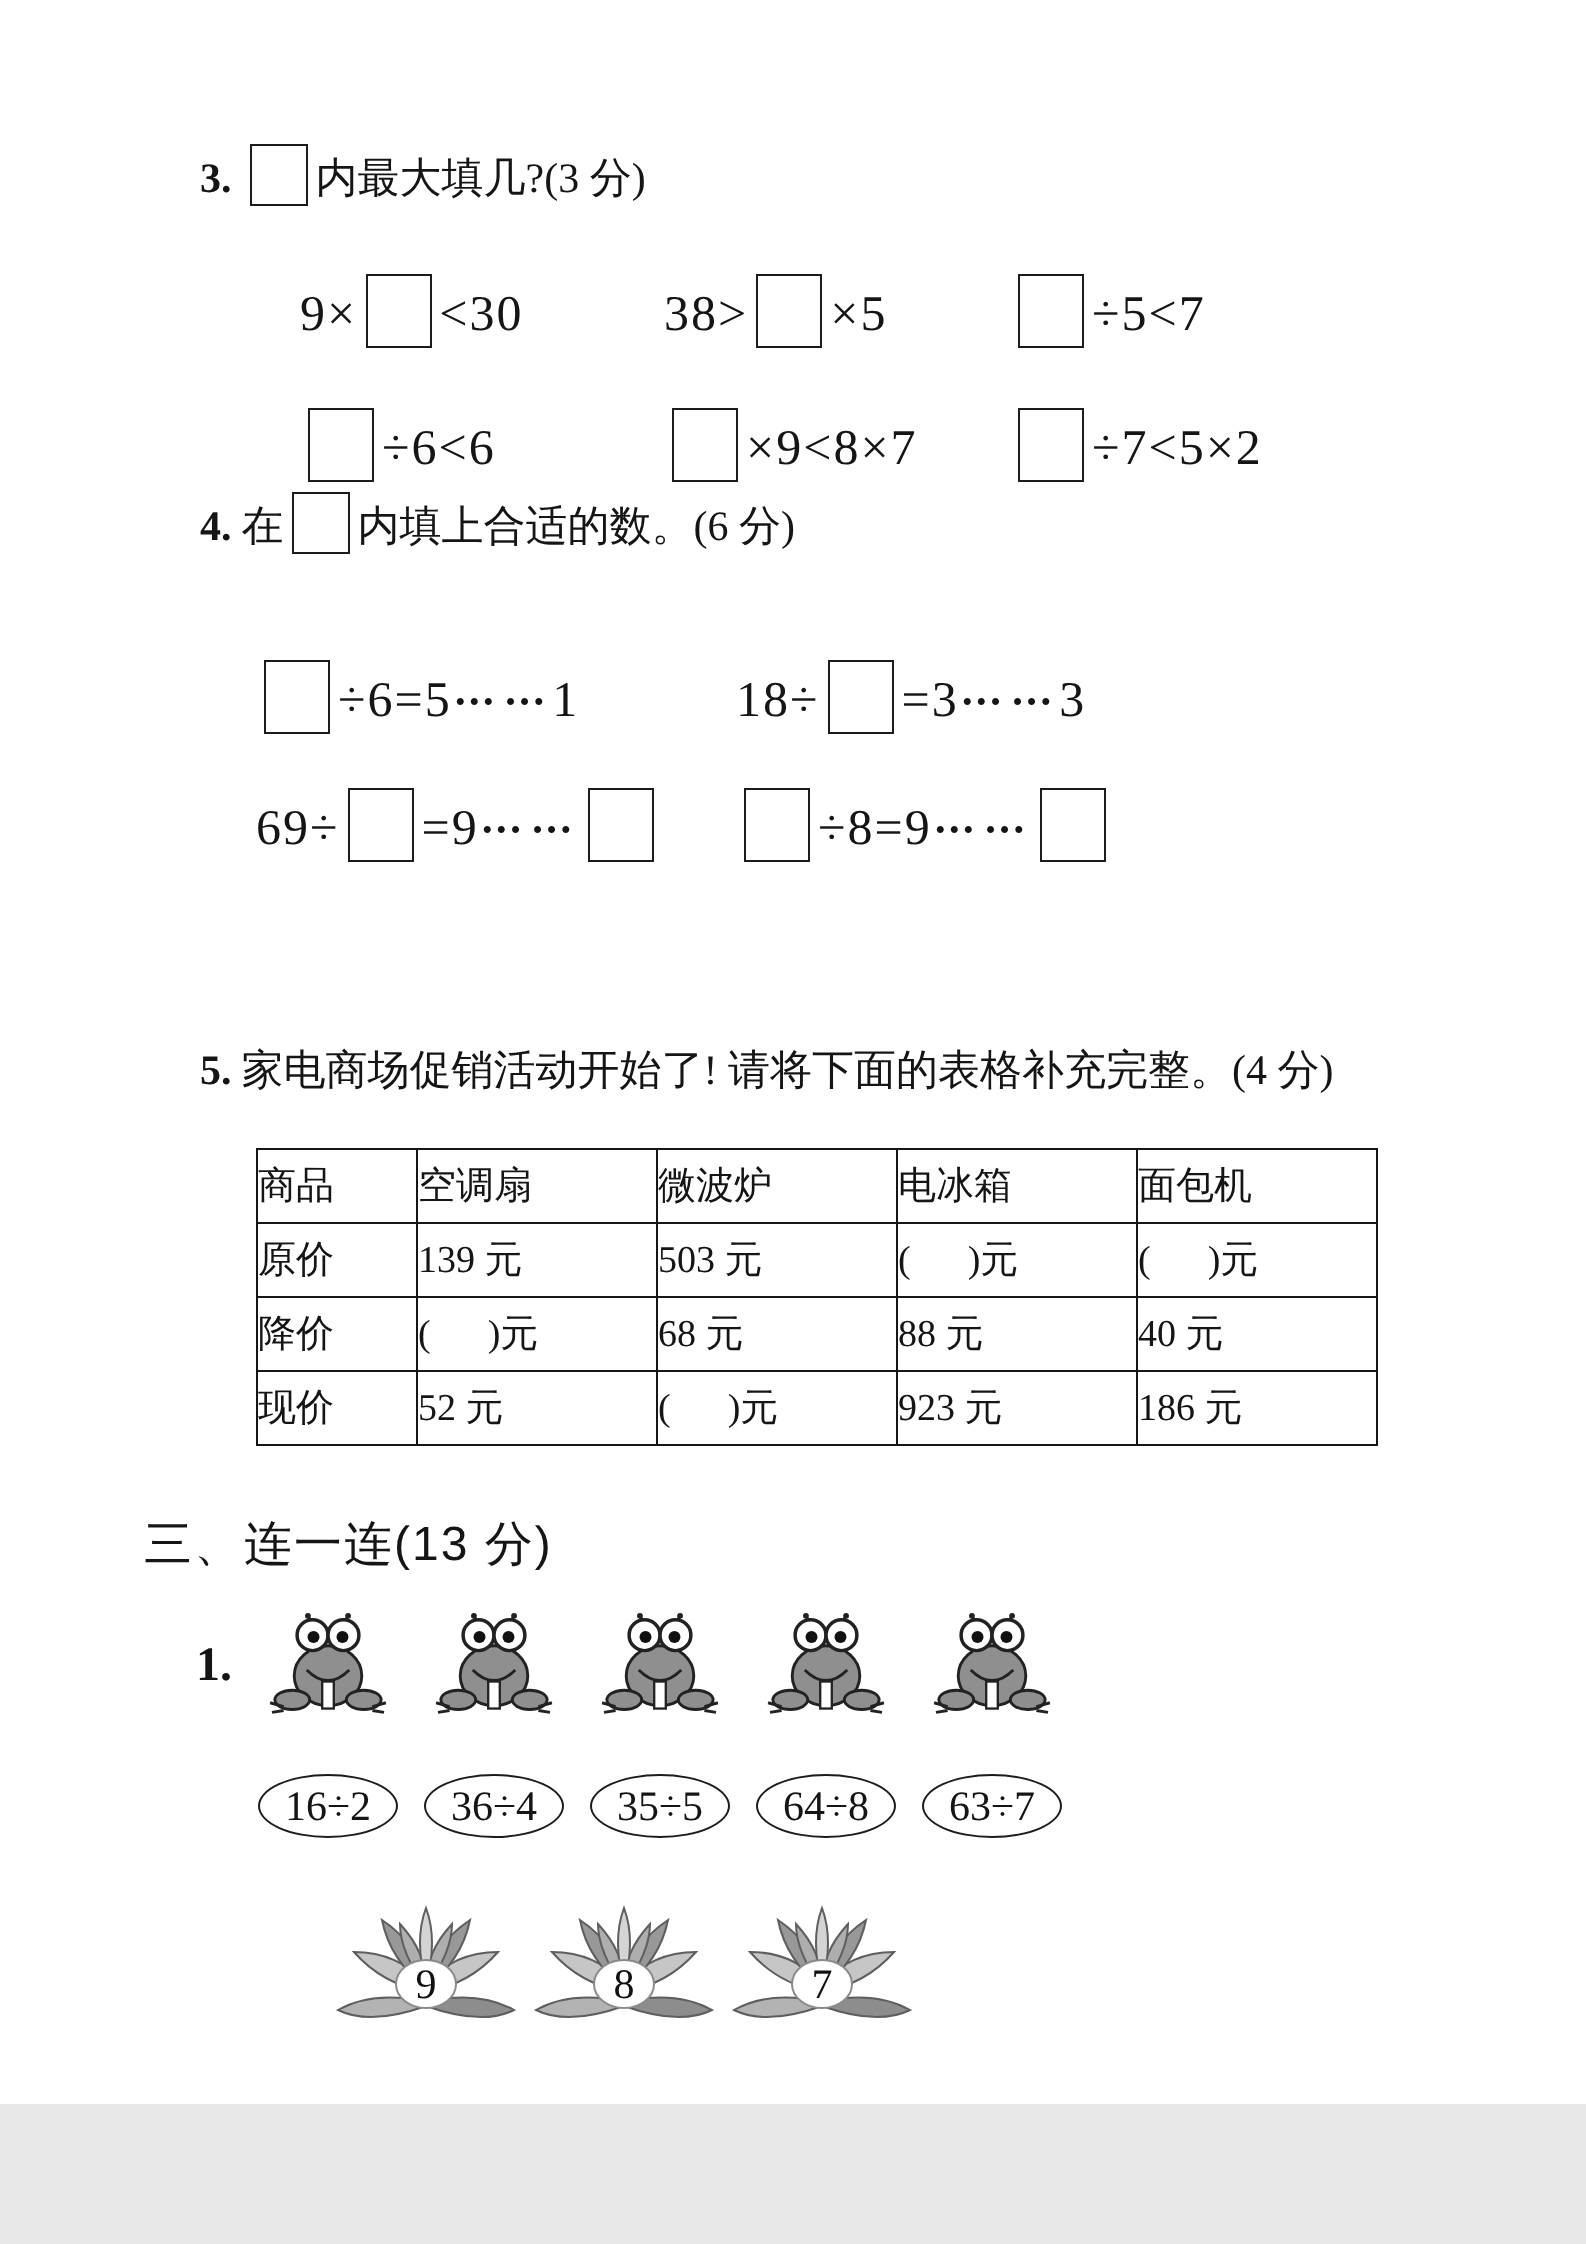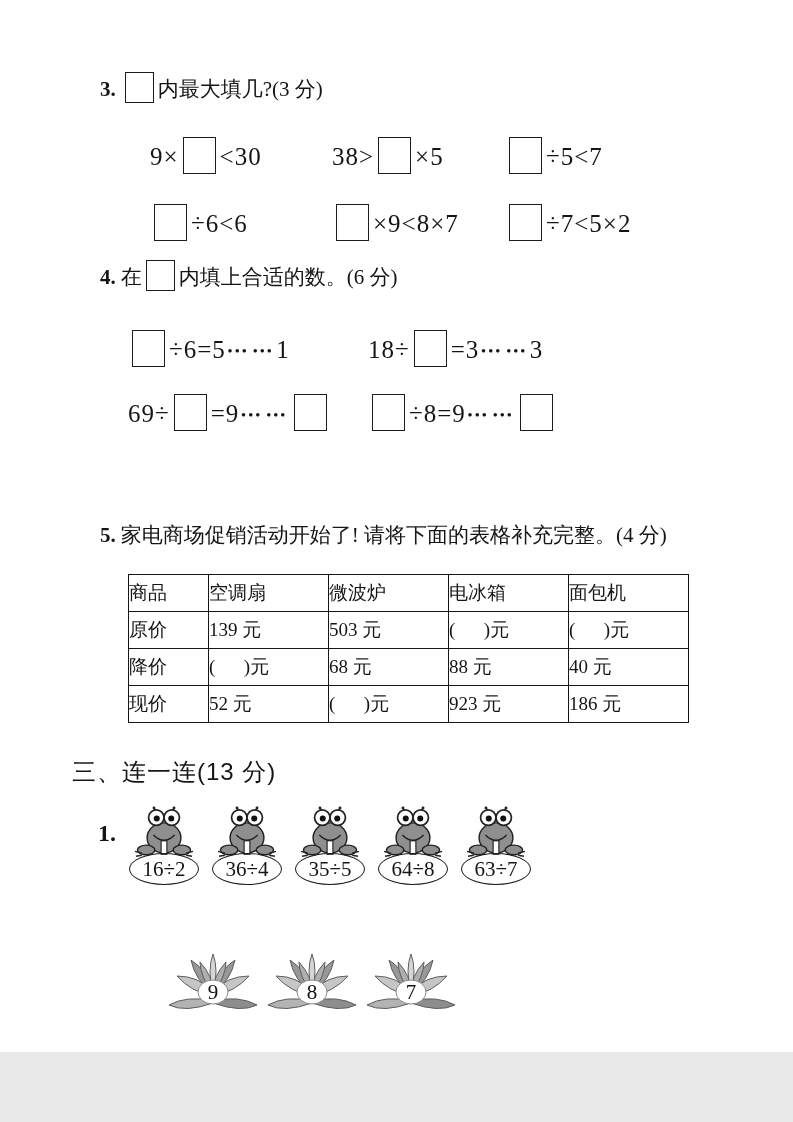--- a/index.html
+++ b/index.html
@@ -27,21 +27,21 @@
   
   table.price{border-collapse:collapse;table-layout:fixed;width:560px;}
   table.price td{
     border:1.8px solid #161616;height:36px;text-align:left;
     font-size:19px;white-space:pre;padding:0;
   }
   
   .sec-head{font-family:"Liberation Sans", sans-serif;font-weight:normal;font-size:24px;white-space:nowrap;letter-spacing:1px;}
   .subnum{font-weight:bold;font-size:24px;margin-right:8px;margin-top:14px;}
   .frog-row{display:flex;align-items:flex-start;}
-  .frog-item{width:80px;margin-right:3px;display:flex;flex-direction:column;align-items:center;}
+  .frog-item{width:80px;margin-right:3px;display:flex;flex-direction:column;align-items:center;gap:34px;}
   .oval{
     width:68px;height:30px;border:1.7px solid #1c1c1c;border-radius:50%;
     display:flex;align-items:center;justify-content:center;
     font-size:21px;margin-top:-9px;background:transparent;white-space:nowrap;
   }
   .lotus-row{display:flex;}
   .lotus-item{width:96px;margin-right:3px;position:relative;}
   .lotus-num{font-size:21px;fill:#111;font-family:"Liberation Serif", serif;}
   
   .footer{
@@ -60,21 +60,21 @@
   </div>
   <div class="abs grid3" style="left:128px;top:122px;width:640px;">
     <span class="expr">9×<span class="sq"></span>&lt;30</span>
     <span class="expr">38&gt;<span class="sq"></span>×5</span>
     <span class="expr"><span class="sq"></span>÷5&lt;7</span>
     <span class="expr"><span class="sq"></span>÷6&lt;6</span>
     <span class="expr"><span class="sq"></span>×9&lt;8×7</span>
     <span class="expr"><span class="sq"></span>÷7&lt;5×2</span>
   </div>
 
-  <div class="abs q-head" style="left:100px;top:260px;">
+  <div class="abs q-head" style="left:100px;top:246px;">
     <span class="qnum">4.</span><span>在<span class="sq"></span>内填上合适的数。(6 分)</span>
   </div>
   <div class="abs grid2" style="left:128px;top:316px;width:600px;">
     <span class="expr"><span class="sq"></span>÷6=5<span class="dots">•••</span><span class="dots">•••</span>1</span>
     <span class="expr">18÷<span class="sq"></span>=3<span class="dots">•••</span><span class="dots">•••</span>3</span>
     <span class="expr">69÷<span class="sq"></span>=9<span class="dots">•••</span><span class="dots">•••</span><span class="sq"></span></span>
     <span class="expr"><span class="sq"></span>÷8=9<span class="dots">•••</span><span class="dots">•••</span><span class="sq"></span></span>
   </div>
 
   <div class="abs q-head" style="left:100px;top:521px;">

